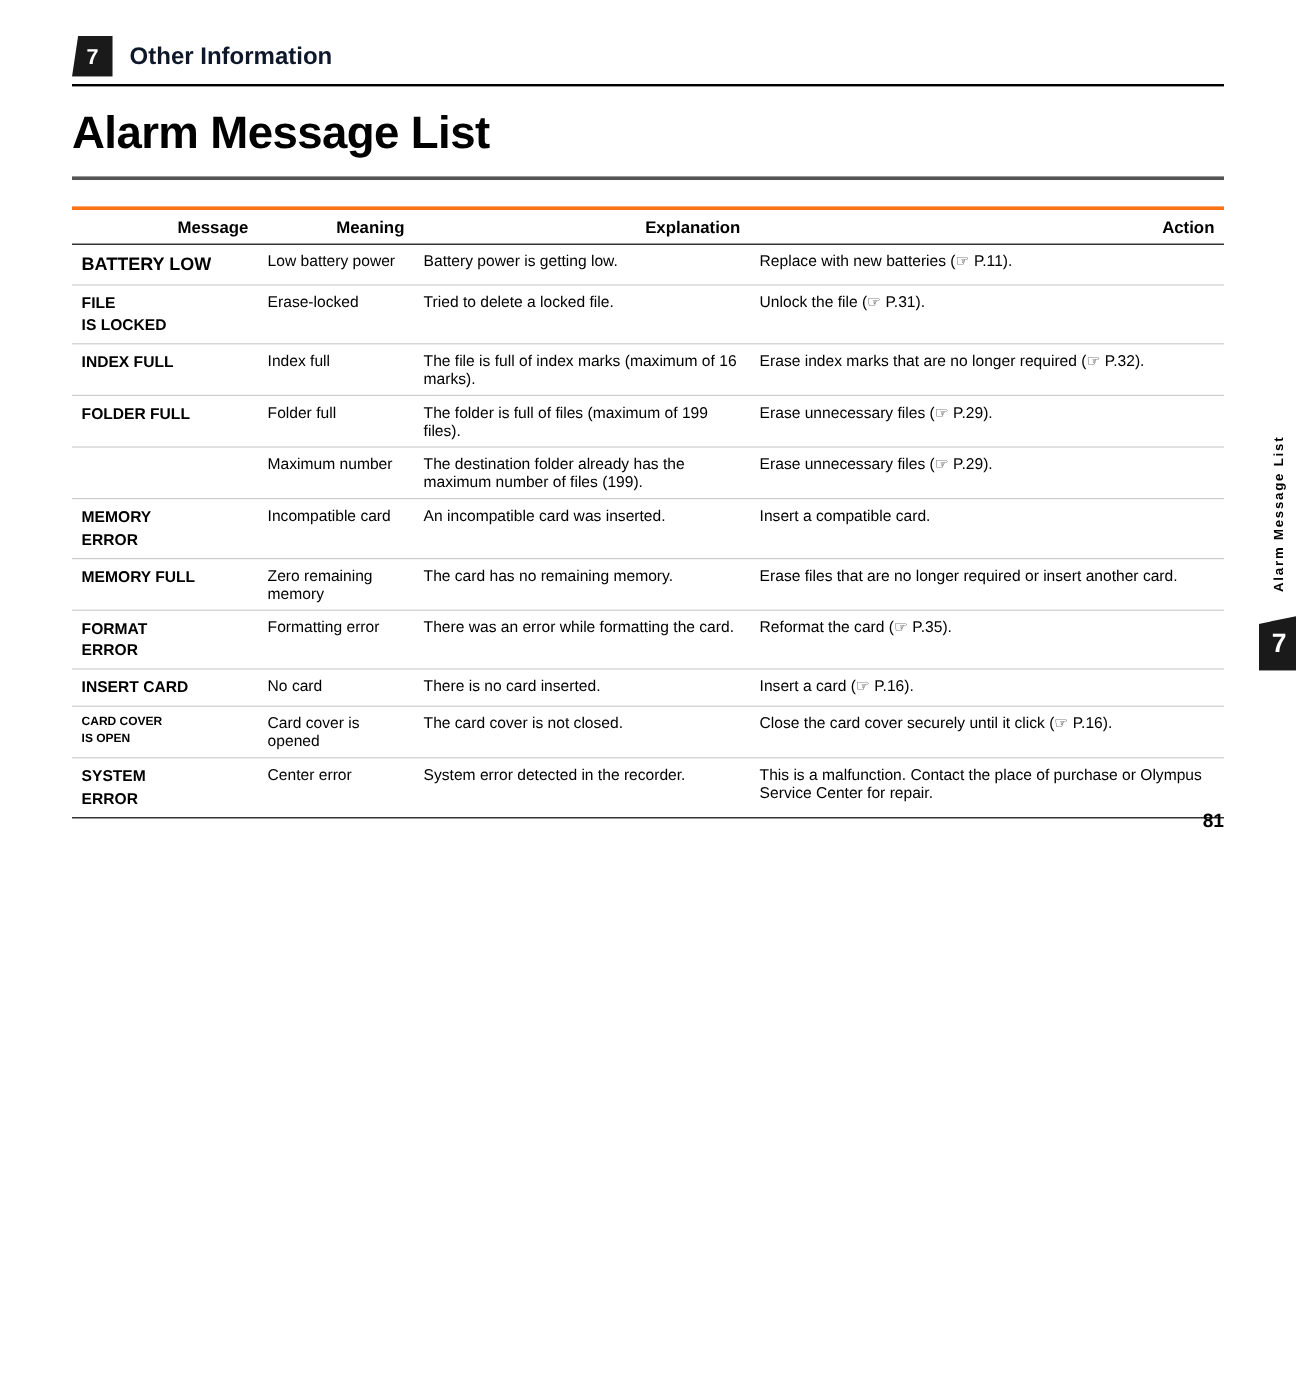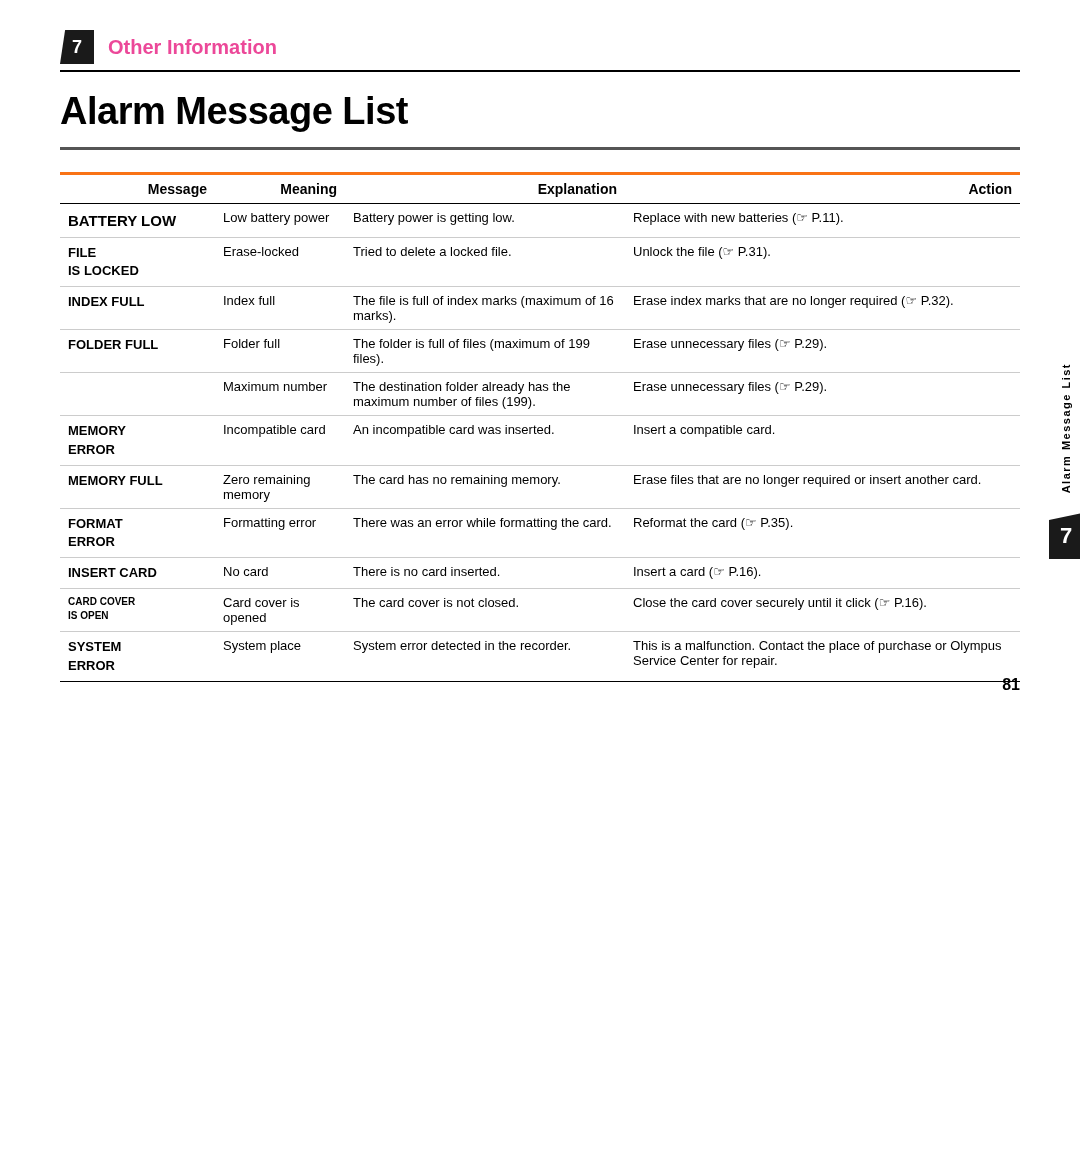--- a/index.html
+++ b/index.html
@@ -36,21 +36,21 @@
       display: flex;
       align-items: center;
       justify-content: center;
       clip-path: polygon(15% 0%, 100% 0%, 100% 100%, 0% 100%);
       margin-right: 14px;
       flex-shrink: 0;
     }
     .chapter-title {
       font-size: 20px;
       font-weight: bold;
-      color: #ec4899;
+      color: #0f172a;
     }
 
     
     .page-title {
       font-size: 38px;
       font-weight: bold;
       color: #000;
       margin-bottom: 14px;
       letter-spacing: -0.5px;
     }
@@ -229,21 +229,21 @@
           <td>Insert a card (☞ P.16).</td>
         </tr>
         <tr>
           <td style="font-weight: bold; font-size: 10px; margin-left: 43px;">CARD COVER<br>IS OPEN</td>
           <td>Card cover is opened</td>
           <td>The card cover is not closed.</td>
           <td>Close the card cover securely until it click (☞ P.16).</td>
         </tr>
         <tr>
           <td style="font-weight: bold; font-size: 13px;">SYSTEM<br>ERROR</td>
-          <td>System place</td>
+          <td>Center error</td>
           <td>System error detected in the recorder.</td>
           <td>This is a malfunction. Contact the place of purchase or Olympus Service Center for repair.</td>
         </tr>
       </tbody>
   </table>
 
   <div class="right-sidebar">
     <span class="sidebar-label">Alarm Message List</span>
     <div class="sidebar-number-badge">7</div>
   </div>

